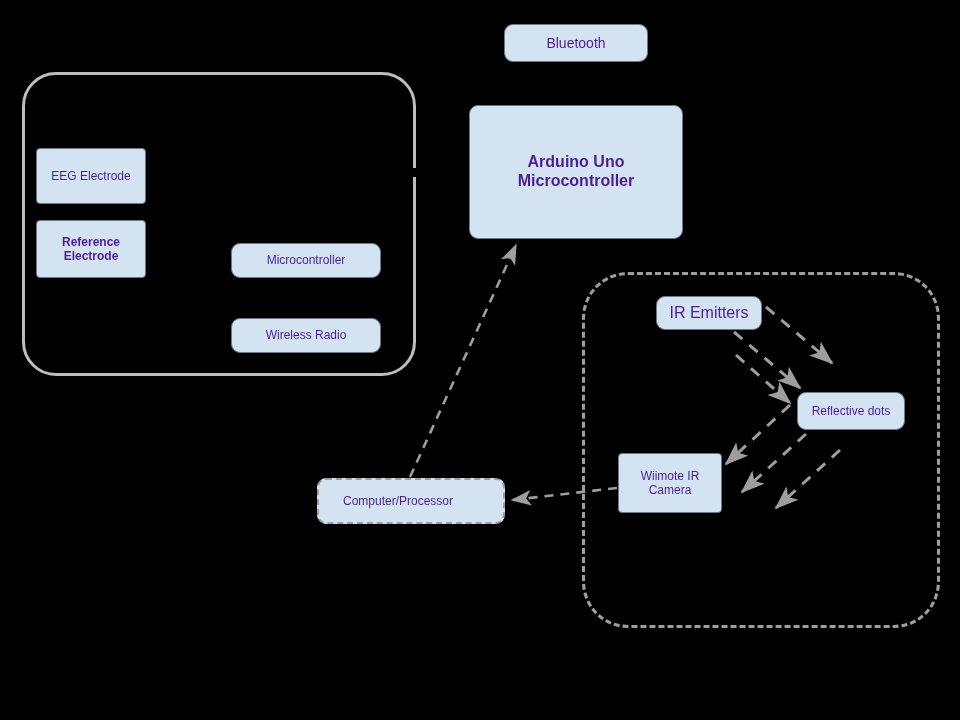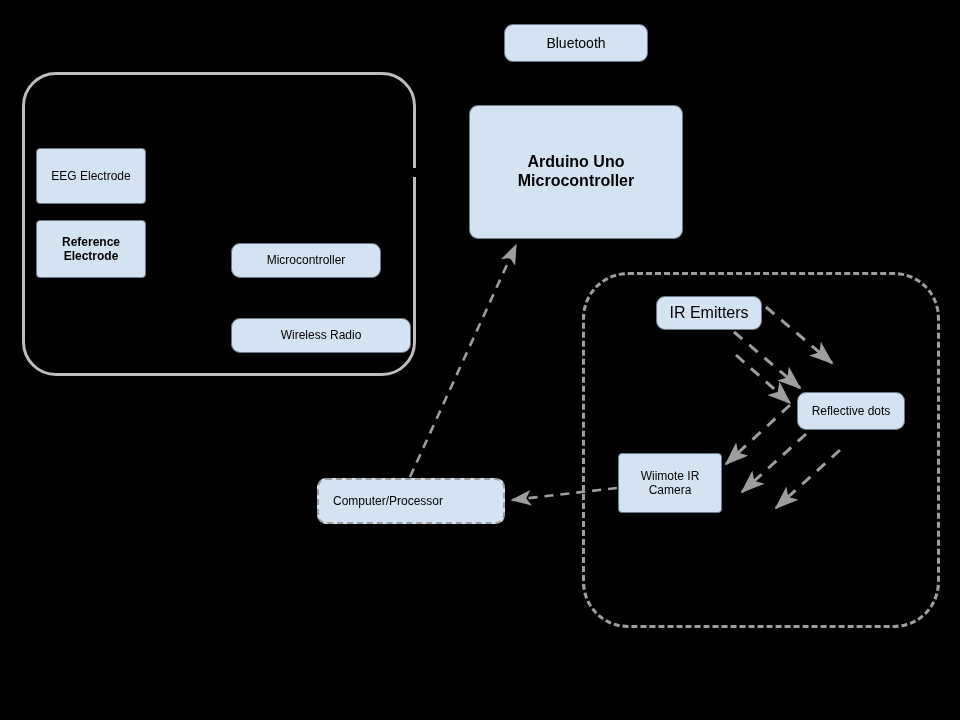--- a/index.html
+++ b/index.html
@@ -26,21 +26,21 @@
   }
   .node {
     position: absolute;
     box-sizing: border-box;
     background: #d4e3f2;
     border: 1px solid #6a7a88;
     display: flex;
     align-items: center;
     justify-content: center;
     text-align: center;
-    color: #000000;
+    color: #4c1d95;
     line-height: 1.18;
     padding: 2px 4px;
   }
   .node.rounded { border-radius: 9px; }
   .node.square  { border-radius: 4px; }
   .node.dashed-node {
     border: 2px dashed #9e9e9e;
     border-radius: 9px;
   }
   .node.bold { font-weight: bold; }
@@ -117,33 +117,33 @@
 
   <div class="node square" style="left:36px; top:220px; width:110px; height:58px; font-size:12px;font-weight:bold;">
     <span>Reference Electrode</span>
   </div>
 
 
   <div class="node rounded" style="left:231px; top:243px; width:150px; height:35px; font-size:12px;">
     <span>Microcontroller</span>
   </div>
 
-  <div class="node rounded" style="left:231px; top:318px; width:180px; height:35px; font-size:12px;">
+  <div class="node rounded" style="left:231px; top:318px; width:150px; height:35px; font-size:12px;">
     <span>Wireless Radio</span>
   </div>
 
   <div class="node rounded" style="left:504px; top:24px; width:144px; height:38px; font-size:14px;">
     <span>Bluetooth</span>
   </div>
 
   <div class="node rounded bold" style="left:469px; top:105px; width:214px; height:134px; font-size:16px;">
     <span>Arduino Uno Microcontroller</span>
   </div>
 
-  <div class="node dashed-node" style="left:317px; top:478px; width:188px; height:46px; font-size:12px; justify-content:flex-start; padding-left:14px;">
+  <div class="node dashed-node" style="left:317px; top:478px; width:188px; height:46px; font-size:12px; justify-content:flex-start; padding-left:24px;">
     <span>Computer/Processor</span>
   </div>
 
   <div class="node rounded" style="left:656px; top:296px; width:106px; height:34px; font-size:16px;">
     <span>IR Emitters</span>
   </div>
 
   <div class="node rounded" style="left:797px; top:392px; width:108px; height:38px; font-size:12px;">
     <span>Reflective dots</span>
   </div>

